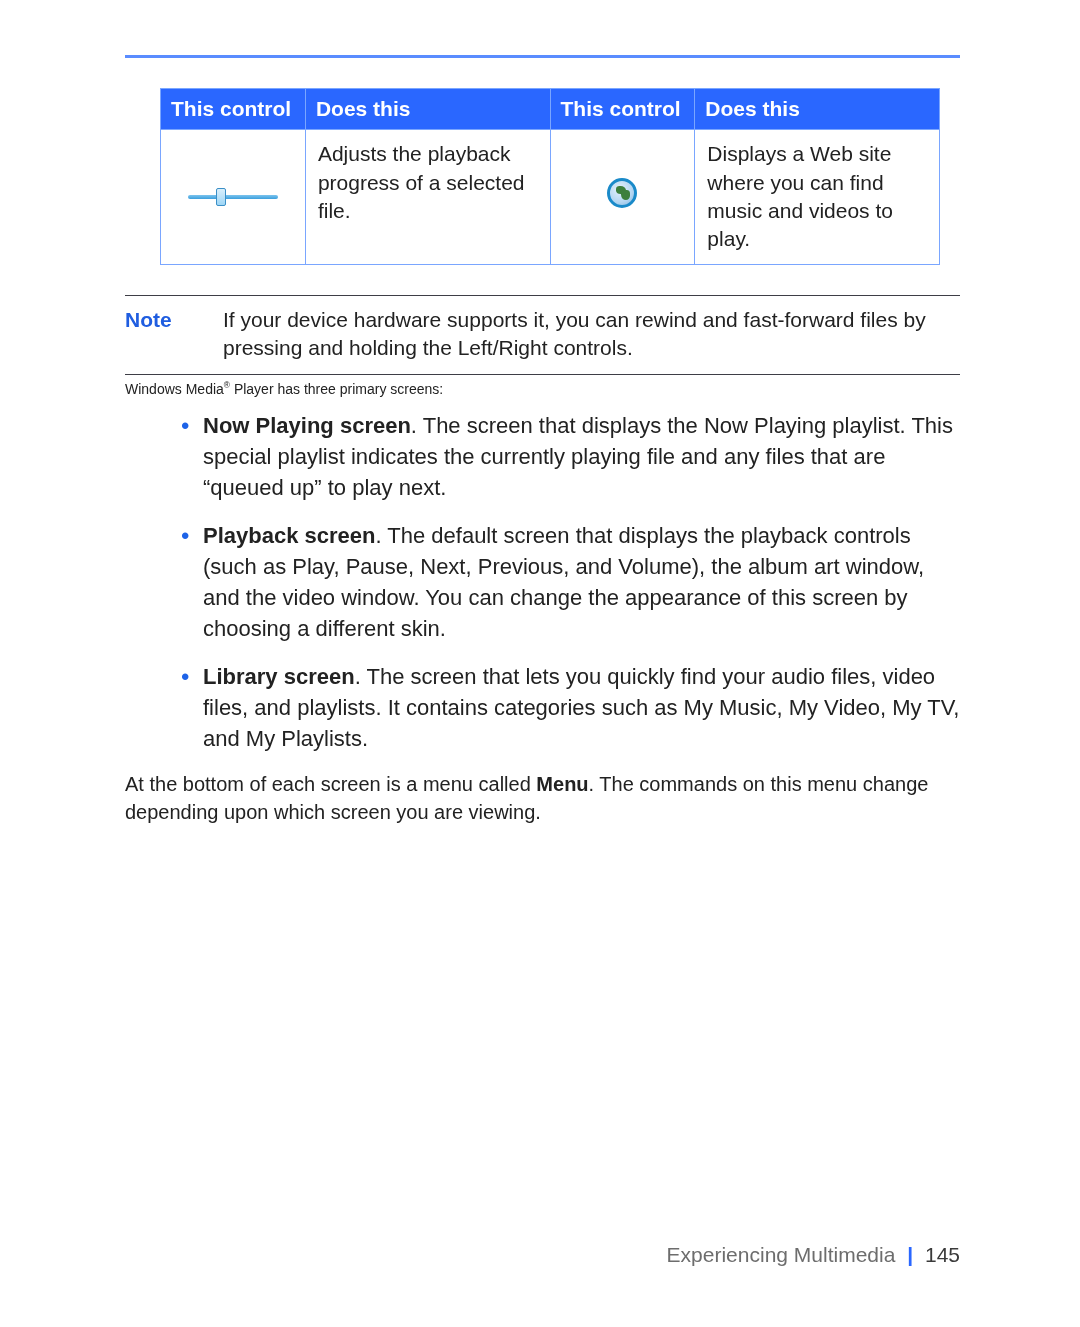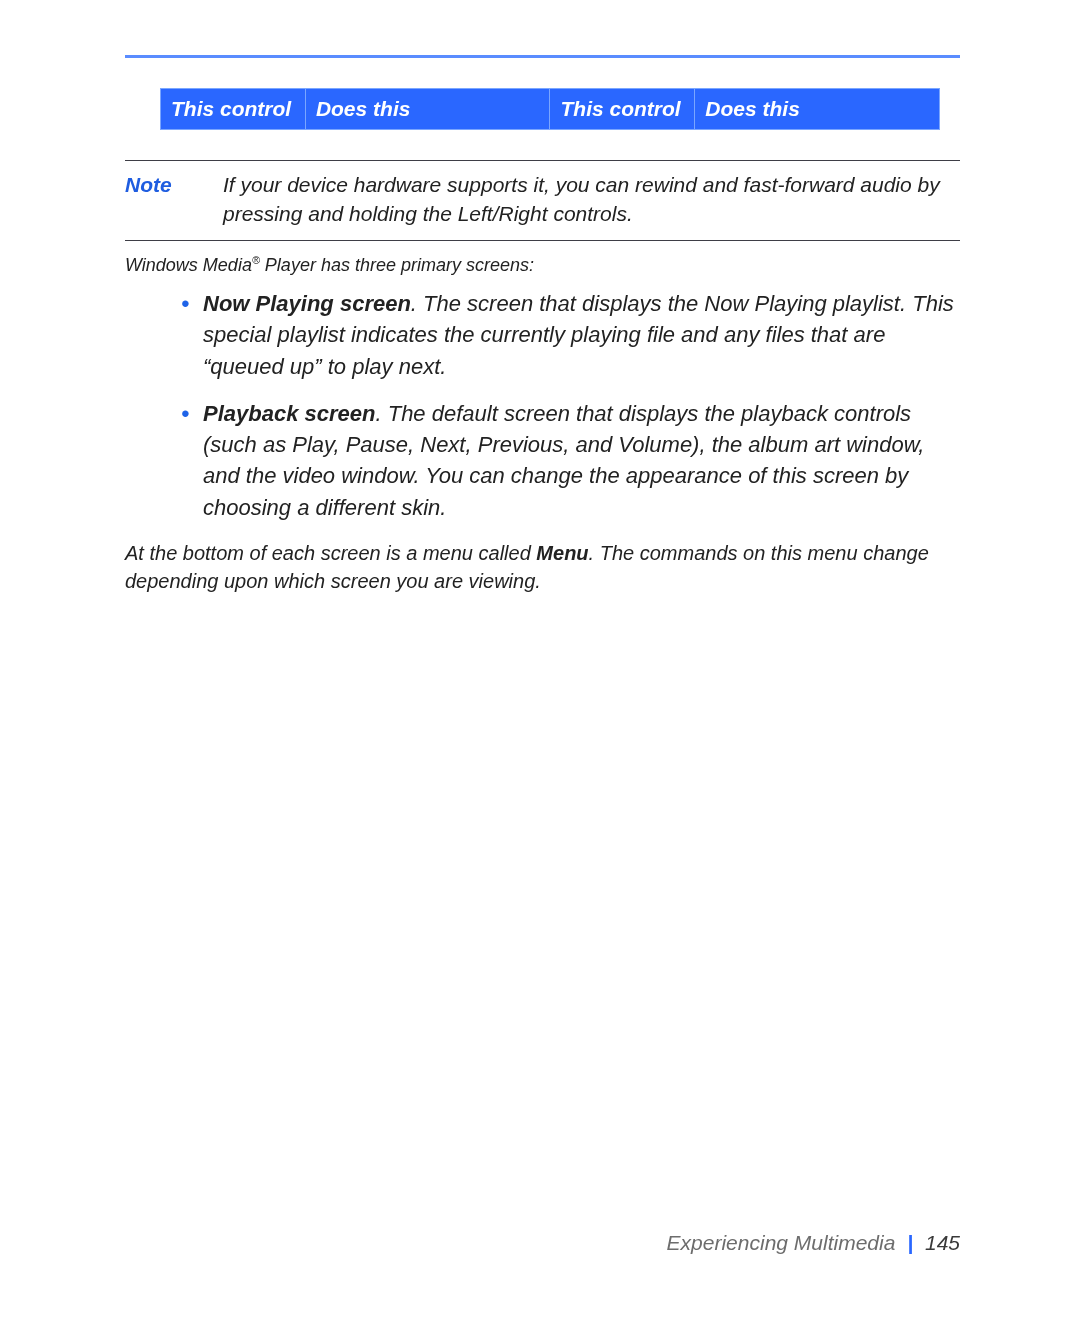--- a/index.html
+++ b/index.html
@@ -10,21 +10,20 @@
     height: 1327px;
     background: #ffffff;
     font-family: Arial, Helvetica, sans-serif;
     color: #222;
   }
   .page {
     position: relative;
     width: 1080px;
     height: 1327px;
     padding: 55px 120px 8px 125px;
-    font-style: italic;
   }
   .top-rule {
     height: 3px;
     background: #5a8cff;
     margin-bottom: 30px;
   }
   
   table.controls {
     border-collapse: collapse;
     width: 780px;
@@ -187,22 +186,22 @@
     font-weight:bold;
     color:#6b6b6b;
     font-family: Arial, Helvetica, sans-serif;
   }
   p.body{
     margin:4px 0 10px 0;
     font-size:20px;
     line-height:1.4;
   }
   p.reg{
-    margin:12px 0 10px 0;
-    font-size:18px;
+    margin:5px 0 10px 0;
+    font-size:14px;
     line-height:1.4;
   }
   sup{font-size:0.6em; vertical-align:super;}
   ul.bullets{
     margin:6px 0 12px 0;
     padding:0 0 0 56px;
     list-style:none;
   }
   ul.bullets li{
     position:relative;
@@ -212,21 +211,21 @@
     padding-left:22px;
   }
   ul.bullets li::before{
     content:"•";
     position:absolute; left:0; top:0;
     color:#1e63e8; font-size:24px; line-height:1.3;
   }
   .b{font-weight:bold;}
   .footer{
     position:absolute;
-    bottom:72px; right:120px;
+    bottom:60px; right:120px;
     font-size:21px;
     color:#6d6d6d;
   }
   .footer .sep{
     color:#2a67ff; font-weight:bold; padding:0 6px;
   }
   .footer .page-no{
     color:#3a3a3a;
   }
 </style>
@@ -245,40 +244,53 @@
     </colgroup>
     <thead>
       <tr>
         <th>This control</th>
         <th>Does this</th>
         <th>This control</th>
         <th>Does this</th>
       </tr>
     </thead>
     <tbody>
+      <tr>
+        <td class="icon-cell">
+          <span class="slider-icon"><span class="track"></span><span class="thumb"></span></span>
+        </td>
+        <td>Adjusts the playback progress of a selected file.</td>
+        <td class="icon-cell">
+          <span class="globe-btn"></span>
+        </td>
+        <td>Displays a Web site where you can find music and videos to play.</td>
+      </tr>
     </tbody>
   </table>
 
   <div class="note-block">
     <span class="note-label">Note</span>
-    <span>If your device hardware supports it, you can rewind and fast-forward audio by pressing and holding the Left/Right controls.</span>
+    <span>If your device hardware supports it, you can rewind and fast-forward files by pressing and holding the Left/Right controls.</span>
   </div>
 
 
   <p class="reg">
     <span>Windows Media</span><sup>®</sup><span> Player has three primary screens:</span>
   </p>
 
   <ul class="bullets">
     <li>
       <span class="b">Now Playing screen</span><span>. The screen that displays the Now Playing playlist. This special playlist indicates the currently playing file and any files that are “queued up” to play next.</span>
     </li>
     <li>
       <span class="b">Playback screen</span><span>. The default screen that displays the playback controls (such as Play, Pause, Next, Previous, and Volume), the album art window, and the video window. You can change the appearance of this screen by choosing a different skin.</span>
     </li>
+    <li>
+      <span class="b">Library screen</span><span>. The screen that lets you quickly find your audio files, video files, and playlists. It contains categories such as My Music, My Video, My TV, and My Playlists.</span>
+    </li>
   </ul>
 
   <p class="body">
     <span>At the bottom of each screen is a menu called </span><span class="b">Menu</span><span>. The commands on this menu change depending upon which screen you are viewing.</span>
   </p>
 
   <div class="footer">
     <span>Experiencing Multimedia</span>
     <span class="sep">|</span>
     <span class="page-no">145</span>

